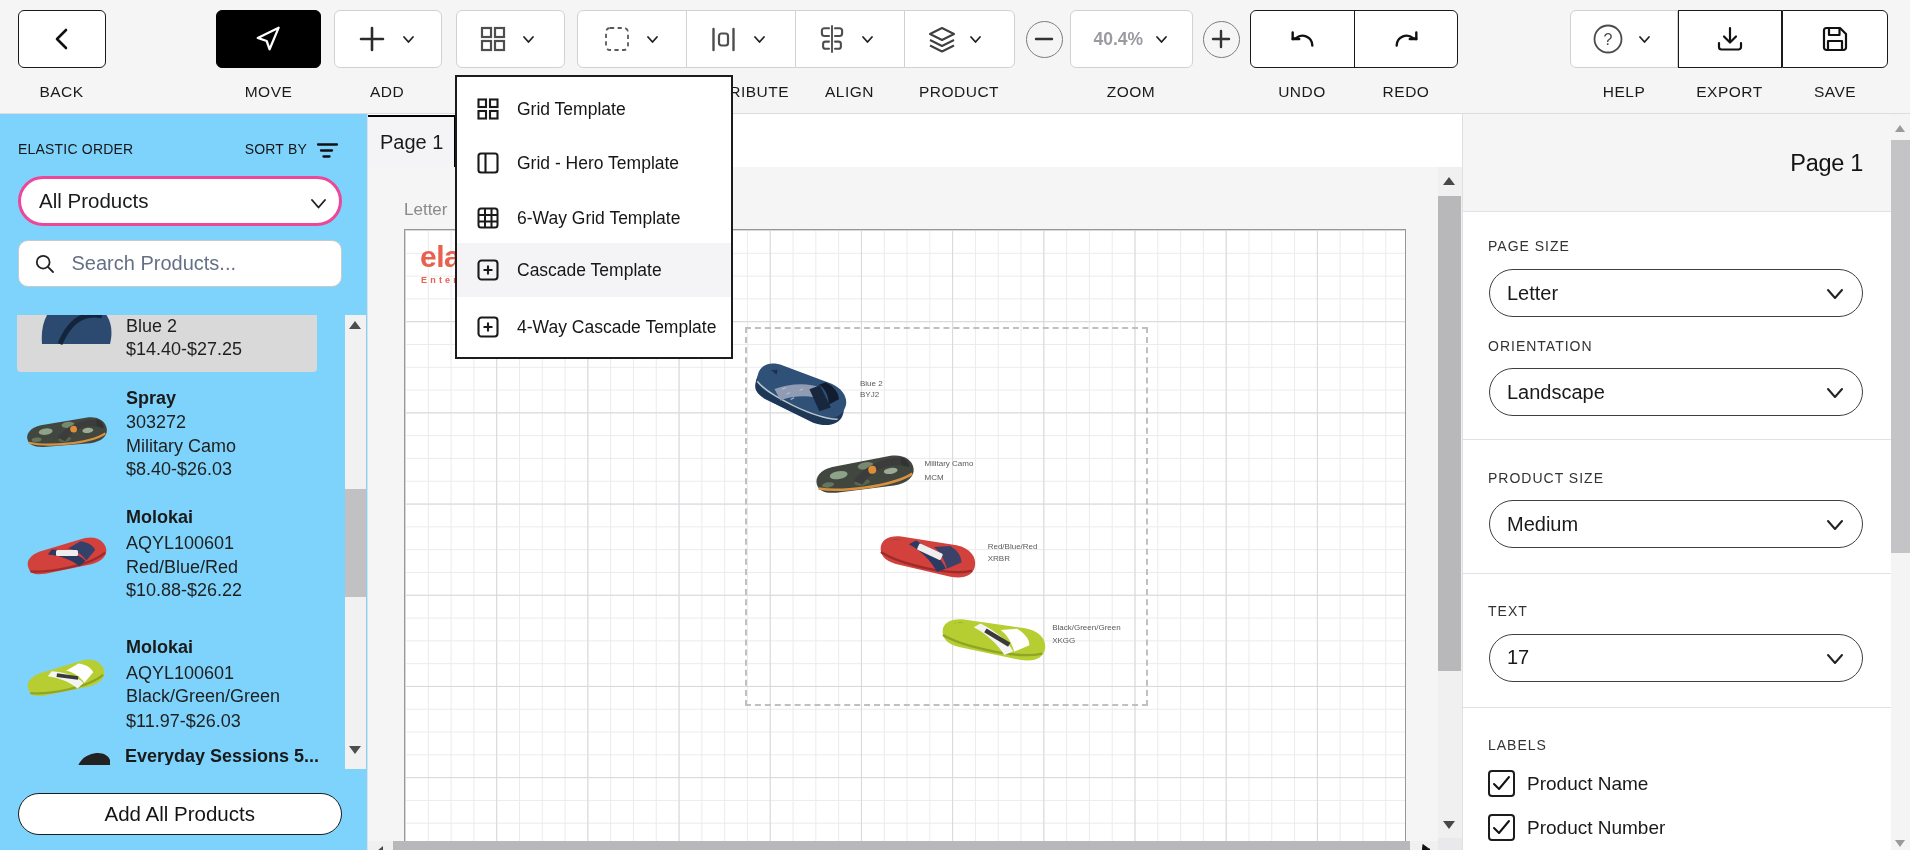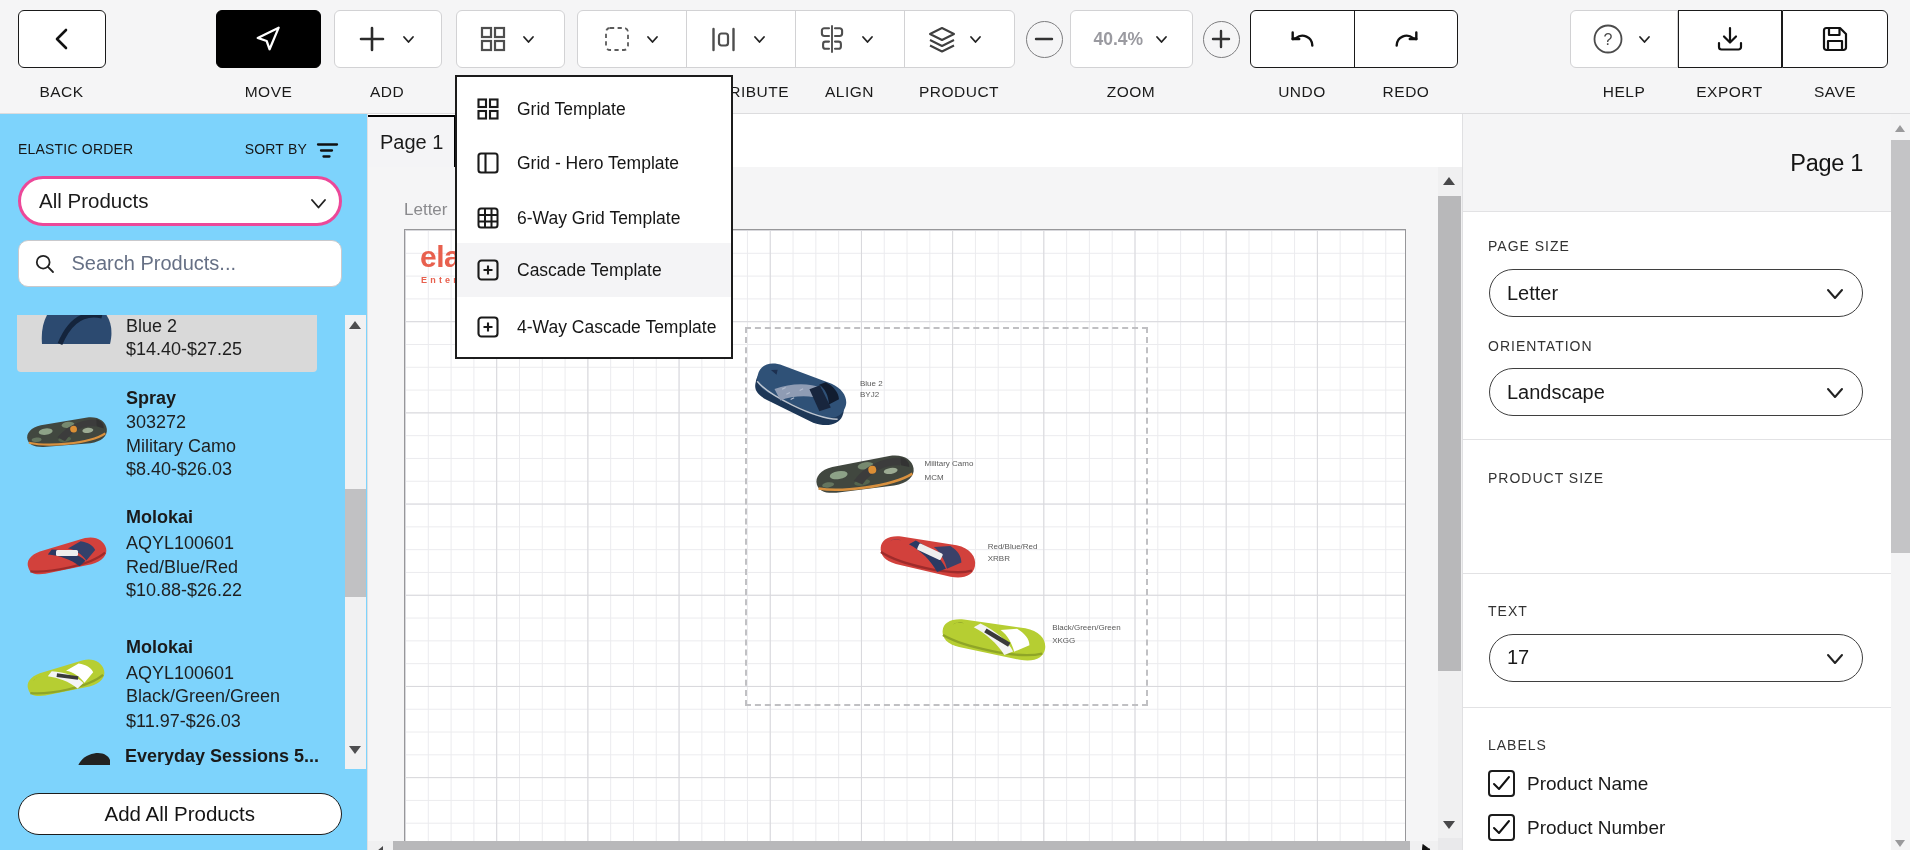--- a/index.html
+++ b/index.html
@@ -412,20 +412,26 @@
   </div>
   <div class="seclabel" style="top:224px;">ORIENTATION</div>
   <div class="rpill" style="top:254px;">
       <span>Landscape</span>
     <svg class="abs" style="left:336px; top:17px;" width="18" height="14" viewBox="0 0 18 14">
         <path d="M2 3 L9 11 L16 3" fill="none" stroke="#222" stroke-width="2" stroke-linecap="round" stroke-linejoin="round"></path>
       </svg>
   </div>
   <div class="divider" style="top:325px;"></div>
   <div class="seclabel" style="top:356px;">PRODUCT SIZE</div>
+  <div class="rpill" style="top:386px;">
+      <span>Medium</span>
+    <svg class="abs" style="left:336px; top:17px;" width="18" height="14" viewBox="0 0 18 14">
+        <path d="M2 3 L9 11 L16 3" fill="none" stroke="#222" stroke-width="2" stroke-linecap="round" stroke-linejoin="round"></path>
+      </svg>
+  </div>
   <div class="divider" style="top:458.5px;"></div>
   <div class="seclabel" style="top:489px;">TEXT</div>
   <div class="rpill" style="top:519.5px;">
       <span>17</span>
     <svg class="abs" style="left:336px; top:17px;" width="18" height="14" viewBox="0 0 18 14">
         <path d="M2 3 L9 11 L16 3" fill="none" stroke="#222" stroke-width="2" stroke-linecap="round" stroke-linejoin="round"></path>
       </svg>
   </div>
   <div class="divider" style="top:593px;"></div>
   <div class="seclabel" style="top:623px;">LABELS</div>

